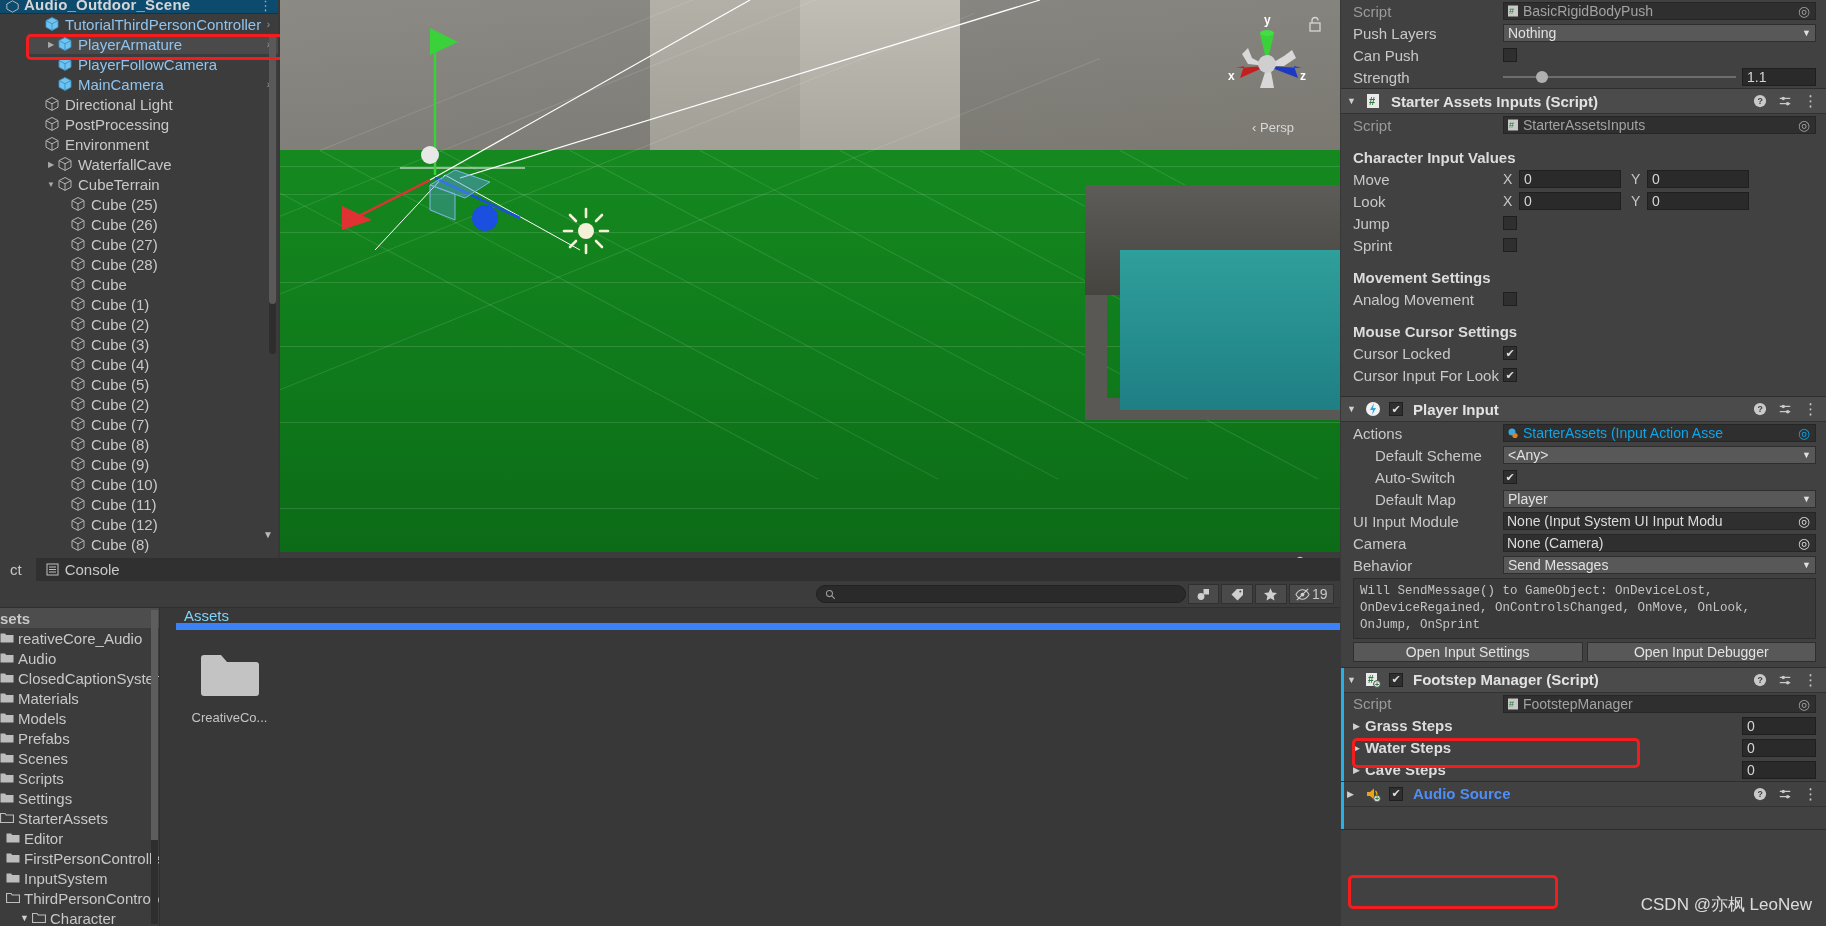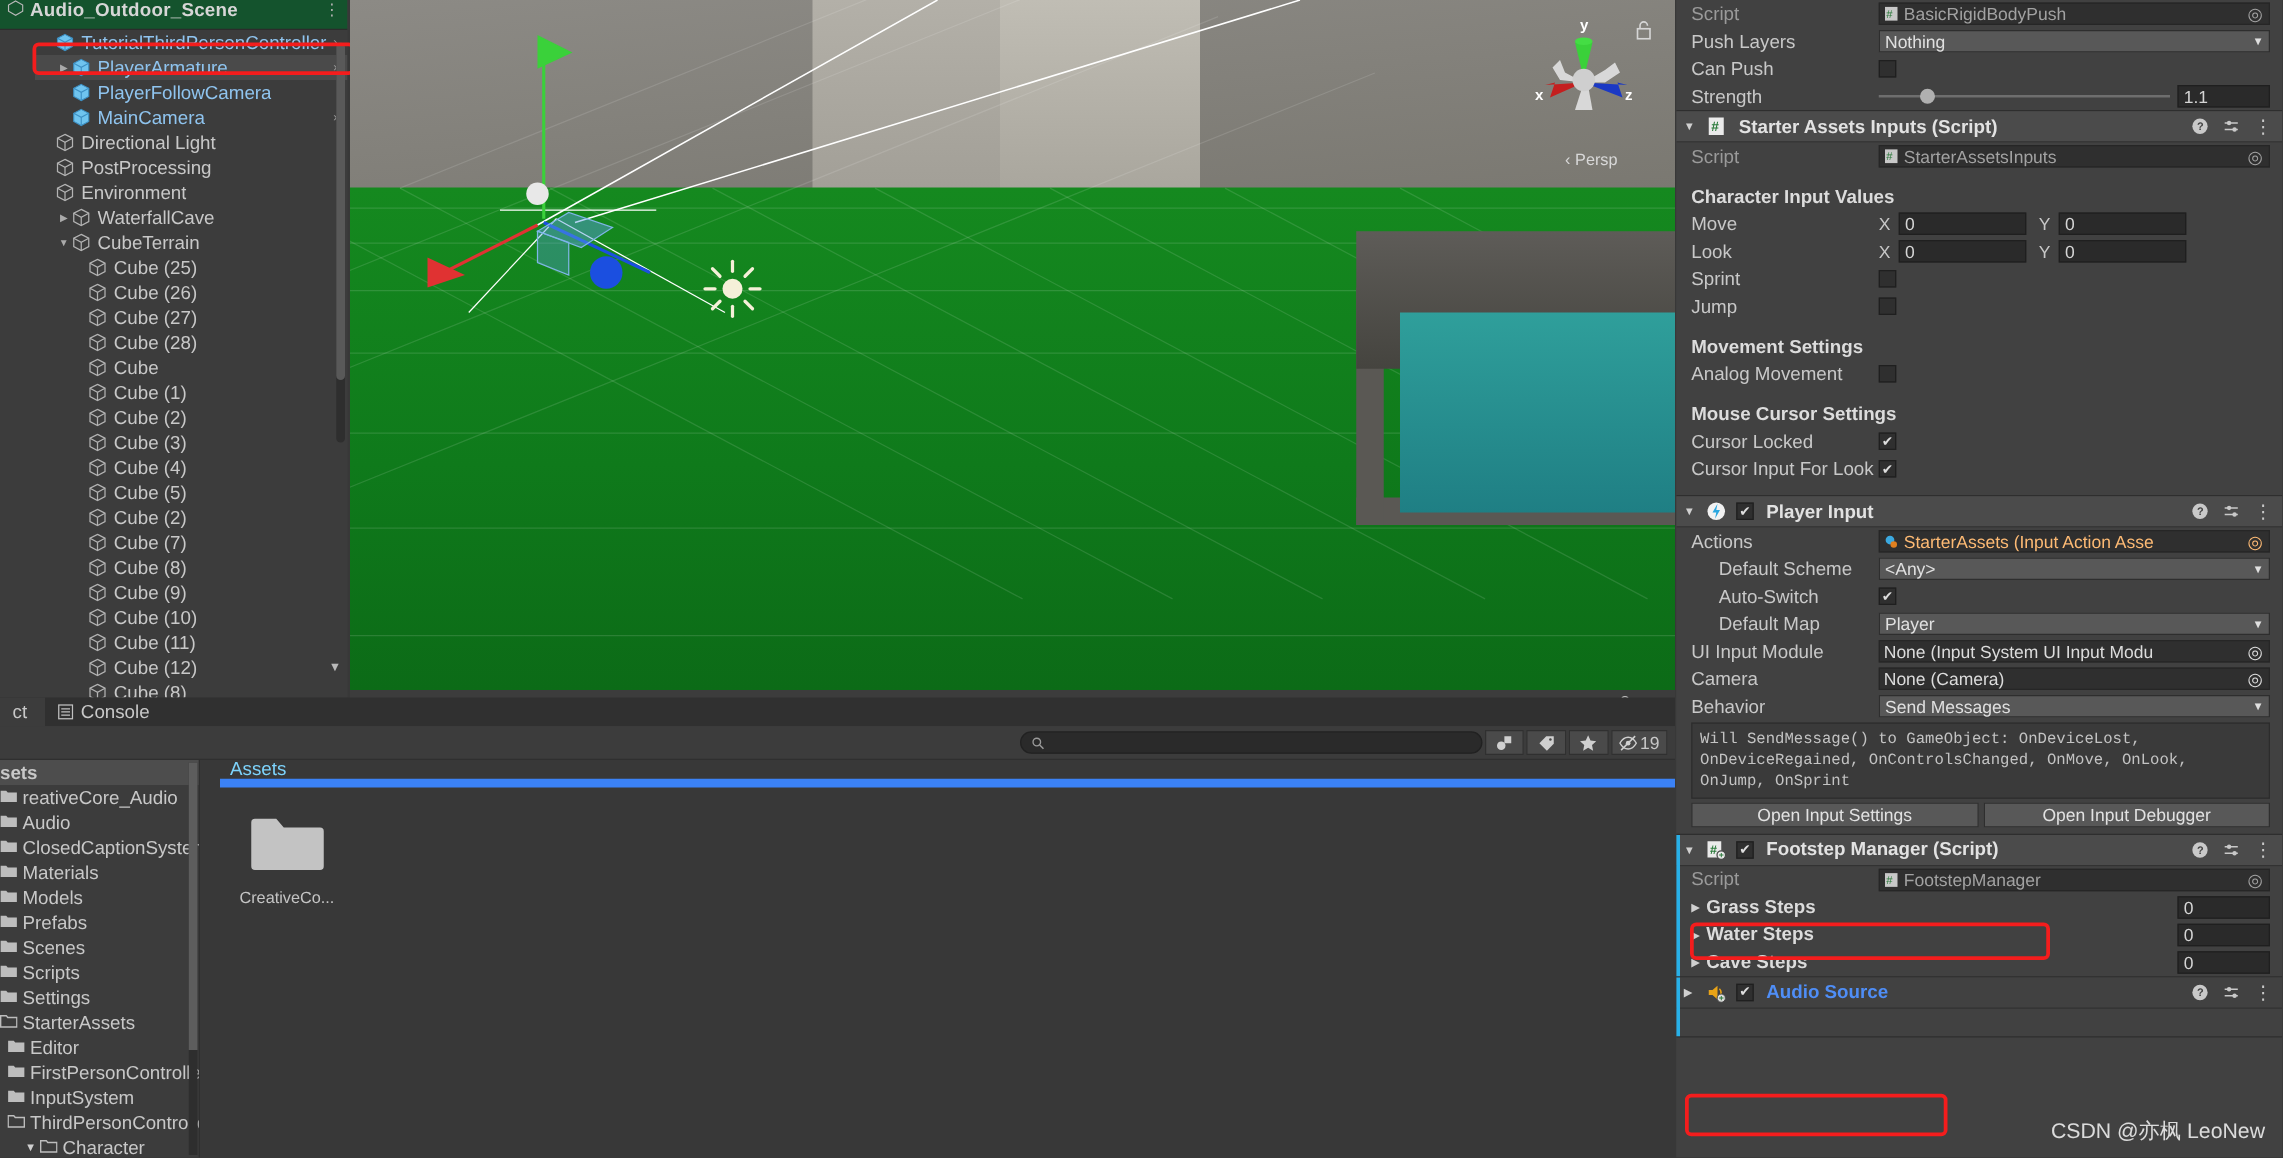--- a/index.html
+++ b/index.html
@@ -4,21 +4,21 @@
 <style>
   * { box-sizing: border-box; margin:0; padding:0; }
   html,body { width:1826px; height:926px; overflow:hidden; background:#383838;
     font-family:"Liberation Sans", sans-serif; color:#c4c4c4; font-size:15px; }
 
   .app { position:relative; width:1826px; height:926px; }
 
   
   .hierarchy { position:absolute; left:0; top:0; width:278px; height:558px;
      background:#3c3c3c; overflow:hidden; }
-  .hier-header { height:24px; background:#14532d; display:flex; align-items:flex-start;
+  .hier-header { height:14px; background:#0c4a6e; display:flex; align-items:flex-end;
      padding:0 6px; border-bottom:1px solid #2c2c2c; }
   .hier-header .sc-icon { width:13px; height:13px; margin-right:5px; flex:0 0 auto;}
   .hier-title { font-weight:bold; font-size:15px; color:#d6d6d6; letter-spacing:.2px;}
   .hier-dots { margin-left:auto; color:#b0b0b0; font-size:13px; letter-spacing:0; }
   .hier-list { position:relative; }
   .row { height:20px; display:flex; align-items:center; white-space:nowrap;
      font-size:15px; color:#c8c8c8; position:relative;margin-left:28px; }
   .row .tw { width:12px; flex:0 0 12px; text-align:center; font-size:8px; color:#aaa; }
   .row .ico { width:16px; height:16px; flex:0 0 16px; margin-right:5px; position:relative;}
   .row .lbl { overflow:hidden; text-overflow:clip; }
@@ -872,25 +872,25 @@
         <span class="axis">X</span>
         <div class="numfield" style="width:102px">
             <span>0</span>
           </div>
         <span class="axis" style="margin-left:10px">Y</span>
         <div class="numfield" style="width:102px">
             <span>0</span>
           </div>
       </div>
       <div class="frow">
+        <span class="flabel">Jump</span>
+        <div class="cbox"></div>
+      </div>
+      <div class="frow">
         <span class="flabel">Sprint</span>
-        <div class="cbox"></div>
-      </div>
-      <div class="frow">
-        <span class="flabel">Jump</span>
         <div class="cbox"></div>
       </div>
       <div class="spacer"></div>
       <div class="grp-head">Movement Settings</div>
       <div class="frow">
         <span class="flabel">Analog Movement</span>
         <div class="cbox"></div>
       </div>
       <div class="spacer"></div>
       <div class="grp-head">Mouse Cursor Settings</div>
@@ -923,21 +923,21 @@
               <line x1="2" y1="5" x2="14" y2="5" stroke="#c9c9c9" stroke-width="1.4"></line>
               <line x1="2" y1="11" x2="14" y2="11" stroke="#c9c9c9" stroke-width="1.4"></line>
               <circle cx="6" cy="5" r="2" fill="#c9c9c9"></circle>
               <circle cx="11" cy="11" r="2" fill="#c9c9c9"></circle>
             </svg>
           <span>⋮</span>
         </span>
       </div>
       <div class="frow">
         <span class="flabel">Actions</span>
-        <div class="objfield" style="color:#fdba74">
+        <div class="objfield" style="color:#0ea5e9">
           <svg class="oico" viewBox="0 0 12 12">
               <circle cx="5" cy="5" r="3.5" fill="#3ba9e0"></circle>
               <circle cx="8" cy="8.5" r="2.6" fill="#e08020"></circle>
             </svg>
           <span>StarterAssets (Input Action Asse</span>
           <span class="odot">◎</span>
         </div>
       </div>
       <div class="frow">
         <span class="flabel indent">Default Scheme</span>

